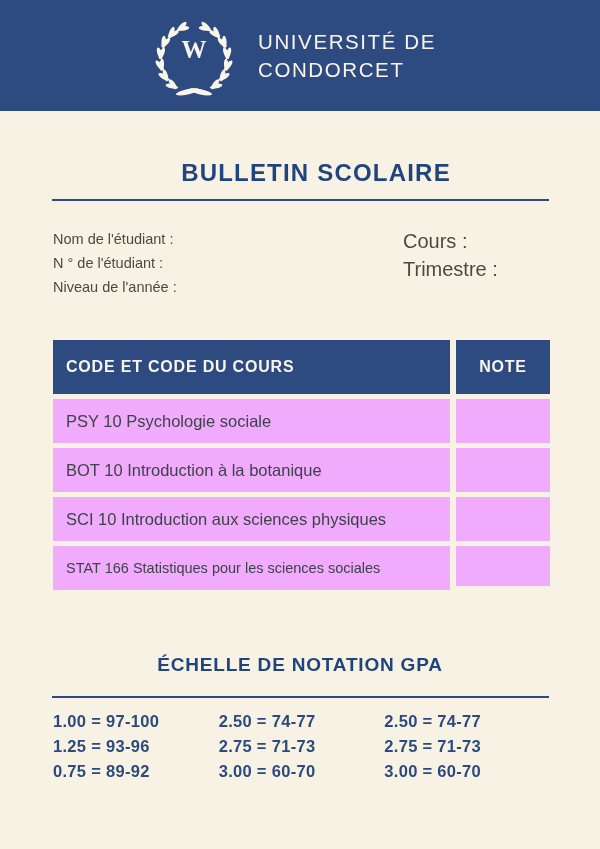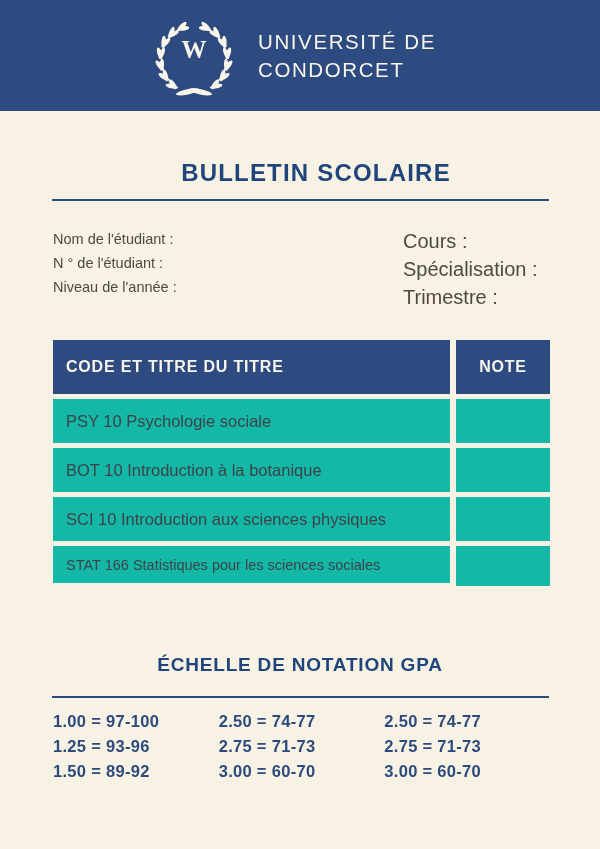--- a/index.html
+++ b/index.html
@@ -72,24 +72,24 @@
   
   .table{position:absolute;top:340px;left:53px;width:497px;}
   .tr{display:flex;gap:6px;margin-bottom:5px;}
   .cell-left{width:384px;display:flex;align-items:center;padding-left:13px;}
   .cell-right{flex:1;display:flex;align-items:center;justify-content:center;}
   .thead .cell-left,.thead .cell-right{
     background:#2d4b81;height:54px;
     color:#f9f5ea;font-weight:700;font-size:16px;letter-spacing:0.8px;
   }
   .trow .cell-left,.trow .cell-right{
-    background:#14b8a6;height:44px;
+    background:#f0abfc;height:44px;
     color:#3e424a;font-size:16.5px;
   }
-  .trow-last .cell-left{height:37px;font-size:14.5px;}
+  .trow-last .cell-left{height:44px;font-size:14.5px;}
   .trow-last .cell-right{height:40px;}
   .trow-last{align-items:flex-start;}
 
   
   .gpa-title{
     position:absolute;top:654px;left:0;
     width:600px;margin:0;
     text-align:center;
     font-size:19px;font-weight:700;
     letter-spacing:0.8px;
@@ -198,27 +198,26 @@
   <h1 class="page-title">BULLETIN SCOLAIRE</h1>
   <div class="rule rule-title"></div>
 
   <section class="info-left">
     <div>Nom de l'étudiant :</div>
     <div>N ° de l'étudiant :</div>
     <div>Niveau de l'année :</div>
   </section>
   <section class="info-right">
     <div>Cours :</div>
-    <div>Spécialisation :</div>
     <div>Trimestre :</div>
   </section>
 
   <section class="table">
     <div class="tr thead">
-      <div class="cell-left">CODE ET TITRE DU TITRE</div>
+      <div class="cell-left">CODE ET CODE DU COURS</div>
       <div class="cell-right">NOTE</div>
     </div>
     <div class="tr trow">
       <div class="cell-left">PSY 10 Psychologie sociale</div>
       <div class="cell-right"></div>
     </div>
     <div class="tr trow">
       <div class="cell-left">BOT 10 Introduction à la botanique</div>
       <div class="cell-right"></div>
     </div>
@@ -232,21 +231,21 @@
     </div>
   </section>
 
   <h2 class="gpa-title">ÉCHELLE DE NOTATION GPA</h2>
   <div class="rule rule-gpa"></div>
 
   <section class="gpa-grid">
     <div class="gpa-col">
       <div class="gpa-line">1.00 = 97-100</div>
       <div class="gpa-line">1.25 = 93-96</div>
-      <div class="gpa-line">1.50 = 89-92</div>
+      <div class="gpa-line">0.75 = 89-92</div>
     </div>
     <div class="gpa-col">
       <div class="gpa-line">2.50 = 74-77</div>
       <div class="gpa-line">2.75 = 71-73</div>
       <div class="gpa-line">3.00 = 60-70</div>
     </div>
     <div class="gpa-col">
       <div class="gpa-line">2.50 = 74-77</div>
       <div class="gpa-line">2.75 = 71-73</div>
       <div class="gpa-line">3.00 = 60-70</div>

